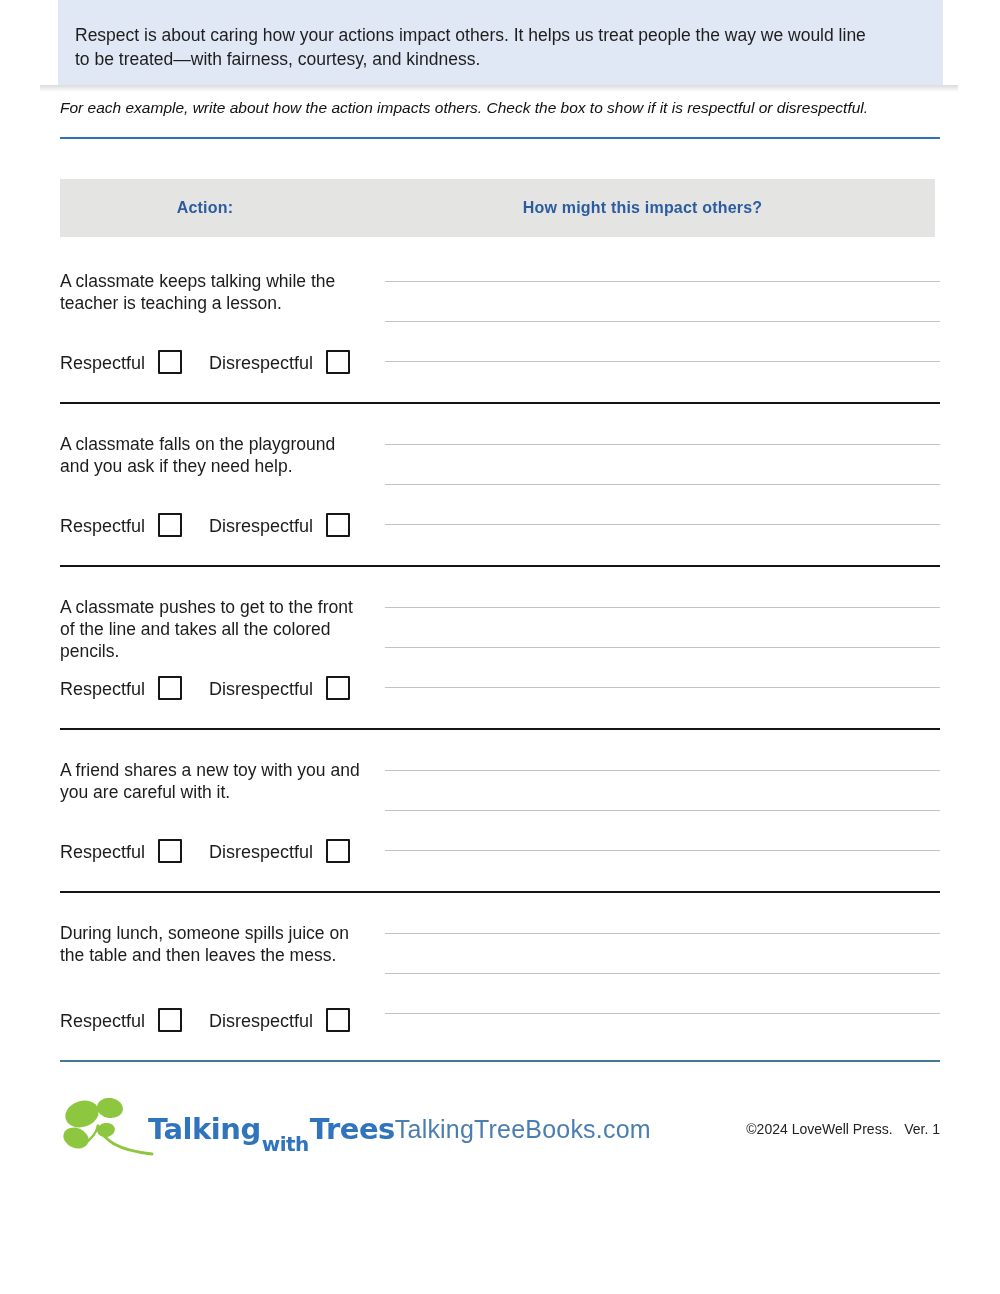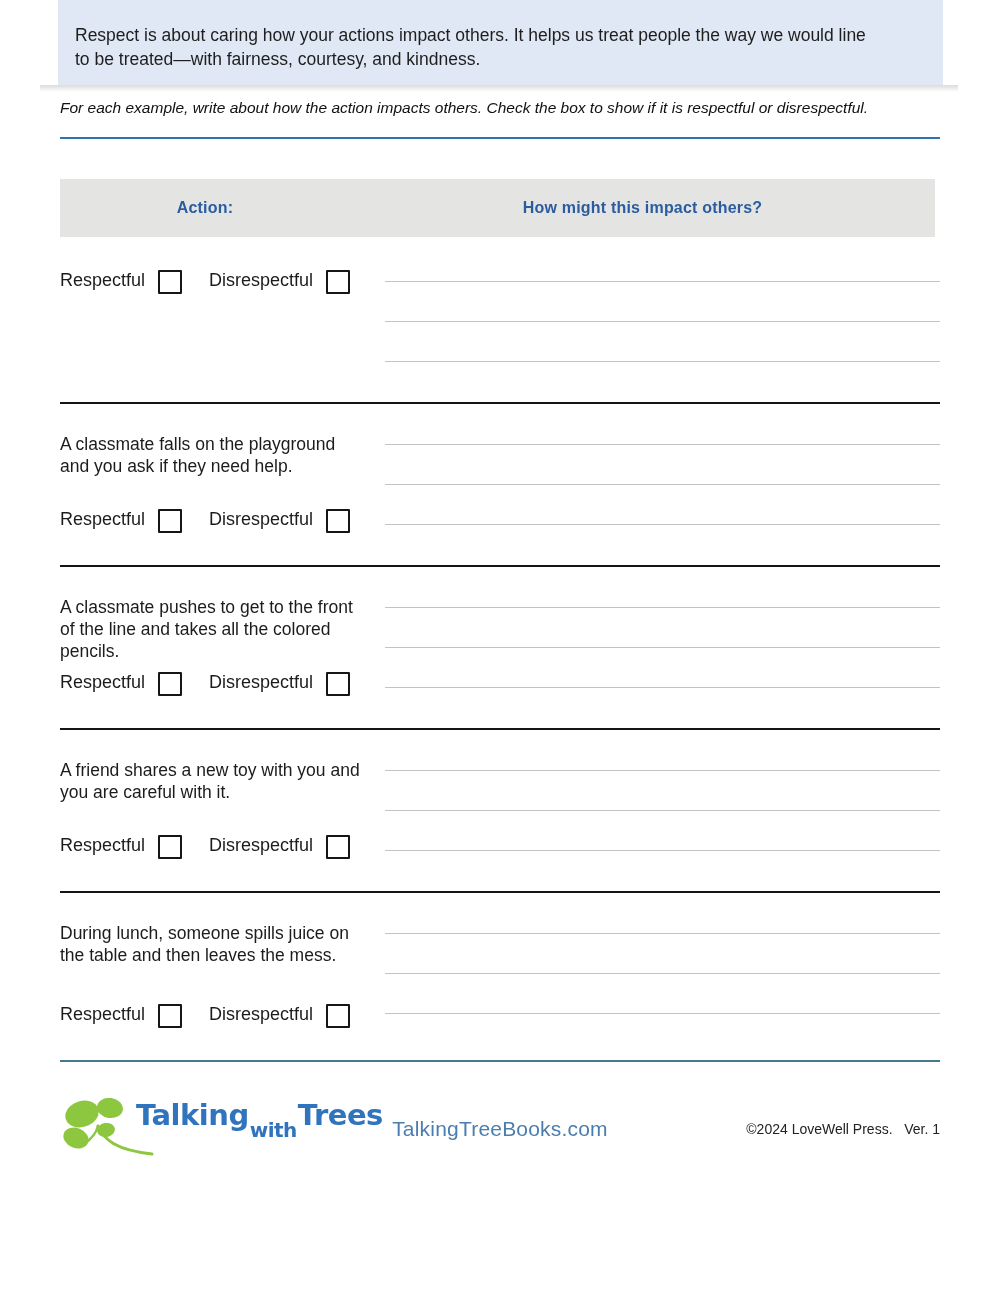--- a/index.html
+++ b/index.html
@@ -57,46 +57,46 @@
   }
   .wrow.last { height:152px; border-bottom:2.5px solid #44798F; margin-bottom:0; }
   .wrow .left {
     width:325px; display:flex; flex-direction:column;
     justify-content:space-between;
   }
   .action-text {
     font-size:17.5px; line-height:22px; color:#1c1c1c;
     white-space:pre-line;
   }
-  .check-row { display:flex; align-items:flex-start; height:28px; font-size:18px; }
+  .check-row { display:flex; align-items:flex-end; height:28px; font-size:18px; }
   .check-row .cb {
     width:24px; height:24px; border:2px solid #161616;
     background:#fff; margin-left:13px; border-radius:1px;
     cursor:pointer;
   }
   .check-row .lbl2 { margin-left:27px; }
   .wrow .right { flex:1; }
   .wline { border-bottom:1.5px solid #c3c3c3; height:40px; }
   .wline.first { height:12px; }
 
   
   .footer {
     margin-top:36px; width:880px;
     display:grid; grid-template-columns:1fr auto 1fr; align-items:center;
   }
-  .brand { justify-self:start; display:flex; align-items:flex-start; }
+  .brand { justify-self:start; display:flex; align-items:center;gap:12px; }
   .brand svg { display:block; margin-right:-24px; }
   .brand-text {
     display:flex; align-items:center;
     font-family:"DejaVu Sans", sans-serif; font-weight:800;
     color:#2F74BC; letter-spacing:-0.5px;
   }
   .brand-text .big { font-size:29px; }
   .brand-text .small { font-size:20px; position:relative; top:15px; margin:0 1px; }
-  .website { font-size:21px; color:#4A7EB0; letter-spacing:0.2px; }
+  .website { font-size:25px; color:#4A7EB0; letter-spacing:0.2px; }
   .copyright { justify-self:end; font-size:14px; color:#222; white-space:pre; }
 </style>
 </head>
 <body>
 
 <div class="page">
 
 
   <div class="intro-box">Respect is about caring how your actions impact others. It helps us treat people the way we would line
 to be treated—with fairness, courtesy, and kindness.</div>
@@ -106,20 +106,22 @@
 
   <div class="table-header">
     <div class="col-action">Action:</div>
     <div class="col-impact">How might this impact others?</div>
   </div>
 
   <div class="rows">
 
     <div class="wrow">
       <div class="left">
+        <div class="action-text">A classmate keeps talking while the
+teacher is teaching a lesson.</div>
         <div class="check-row">
           <span>Respectful</span>
           <span class="cb"></span>
           <span class="lbl2">Disrespectful</span>
           <span class="cb"></span>
         </div>
       </div>
       <div class="right">
         <div class="wline first"></div>
         <div class="wline"></div>

